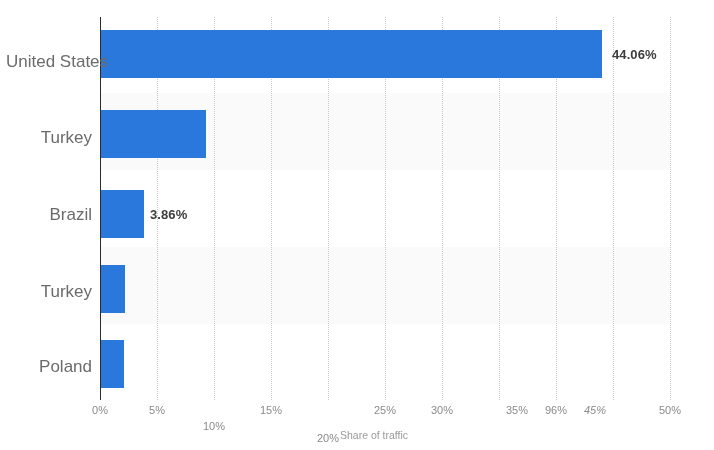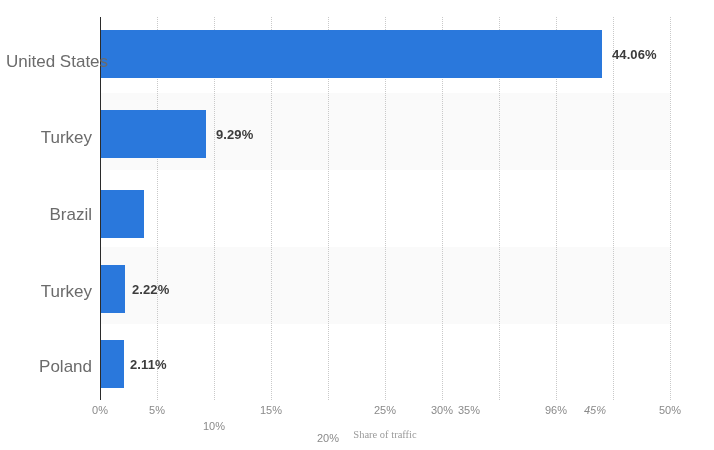--- a/index.html
+++ b/index.html
@@ -97,26 +97,25 @@
     top: 404px;
     font-size: 11px;
     color: #8a8a8a;
     transform: translateX(-50%);
     white-space: nowrap;
   }
 
   #x-axis-title {
     position: absolute;
     top: 429px;
-    left: 385px;
+    left: 374px;
     transform: translateX(-50%);
     font-size: 10.5px;
     color: #9a9a9a;
     white-space: nowrap;
-    font-family: Liberation Serif, serif;
   }
 </style>
 </head>
 <body>
 
 <div id="chart-root">
 
   <div id="plot-area">
     <div class="row-band" style="top:76px;height:77px;"></div>
     <div class="row-band" style="top:230px;height:77px;"></div>
@@ -132,42 +131,40 @@
     <div class="gridline" style="left:513px;"></div>
     <div class="gridline" style="left:570px;"></div>
 
     <div class="bar" style="left:0;top:13px;width:502px;"></div>
     <div class="bar" style="left:0;top:93px;width:106px;"></div>
     <div class="bar" style="left:0;top:173px;width:44px;"></div>
     <div class="bar" style="left:0;top:248px;width:25px;"></div>
     <div class="bar" style="left:0;top:323px;width:24px;"></div>
 
     <div class="bar-value" style="left:512px;top:13px;">44.06%</div>
-    <div class="bar-value" style="left:116px;top:93px;">9.29%</div>
-    <div class="bar-value" style="left:32px;top:248px;">2.22%</div>
-    <div class="bar-value" style="left:30px;top:323px;">2.11%</div>
+    <div class="bar-value" style="left:50px;top:173px;">3.86%</div>
   </div>
 
   <div id="y-axis-line"></div>
 
   <div id="cat-labels">
     <div class="cat-label" style="top:52px;">United States</div>
     <div class="cat-label" style="top:128px;">Turkey</div>
     <div class="cat-label" style="top:205px;">Brazil</div>
     <div class="cat-label" style="top:282px;">Turkey</div>
     <div class="cat-label" style="top:357px;">Poland</div>
   </div>
 
   <div class="tick-label" style="left:100px;">0%</div>
   <div class="tick-label" style="left:157px;">5%</div>
   <div class="tick-label" style="left:214px;margin-top:16px;">10%</div>
   <div class="tick-label" style="left:271px;">15%</div>
   <div class="tick-label" style="left:328px;margin-top:28px;">20%</div>
   <div class="tick-label" style="left:385px;">25%</div>
   <div class="tick-label" style="left:442px;">30%</div>
-  <div class="tick-label" style="left:469px;">35%</div>
+  <div class="tick-label" style="left:517px;">35%</div>
   <div class="tick-label" style="left:556px;">96%</div>
   <div class="tick-label" style="left:595px;font-style:italic;">45%</div>
   <div class="tick-label" style="left:670px;">50%</div>
 
   <div id="x-axis-title">Share of traffic</div>
 
 </div>
 
 </body></html>

